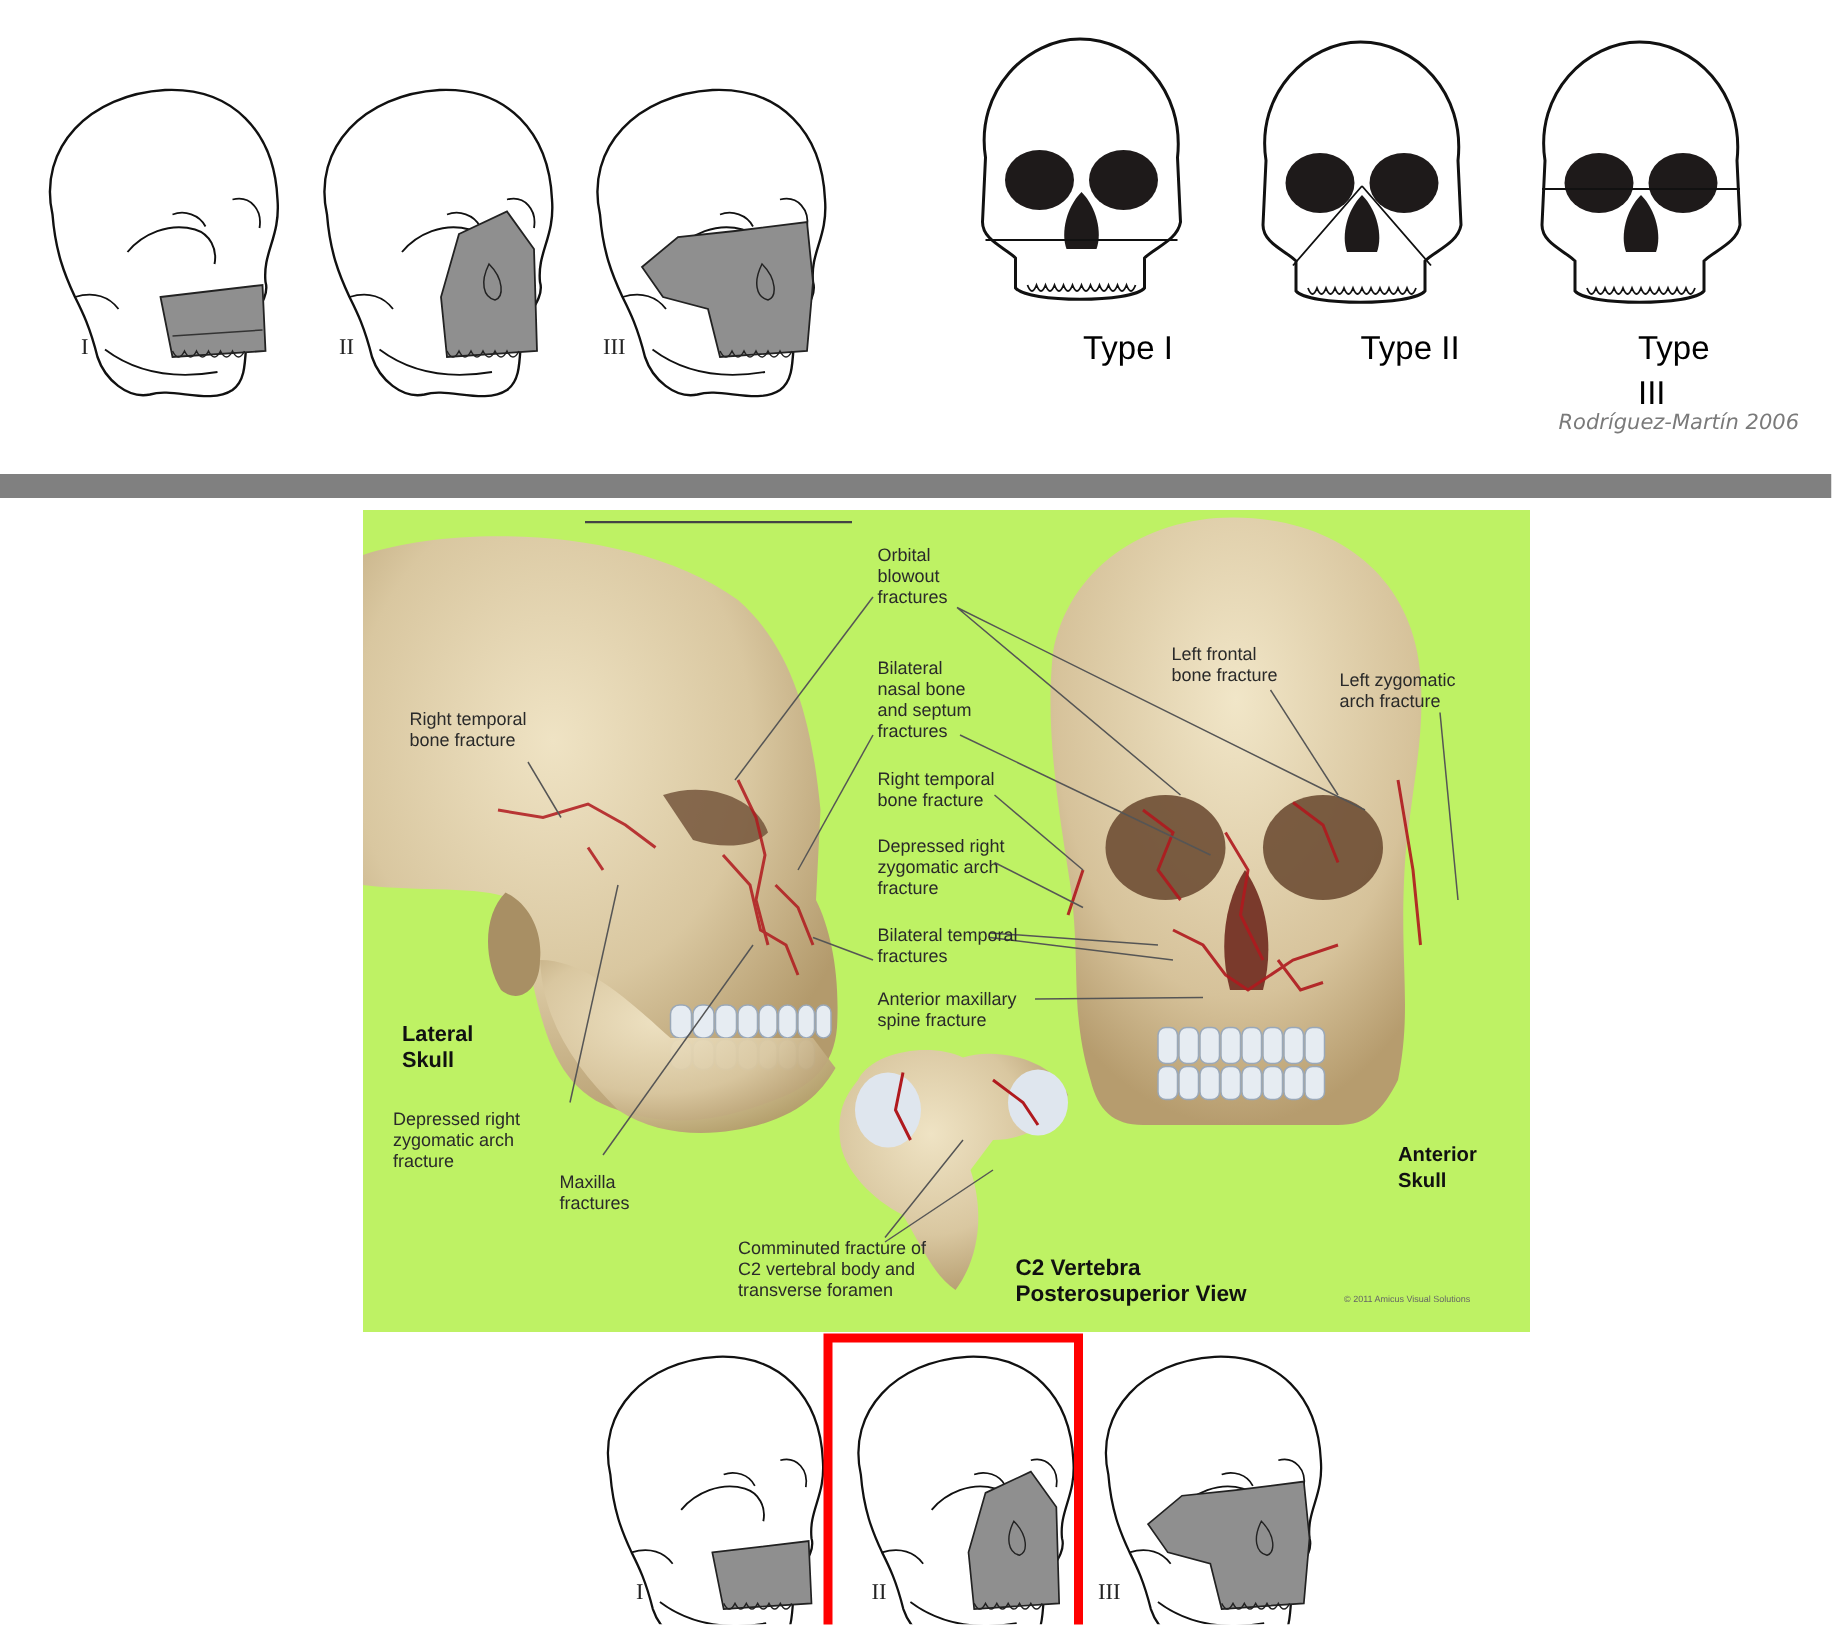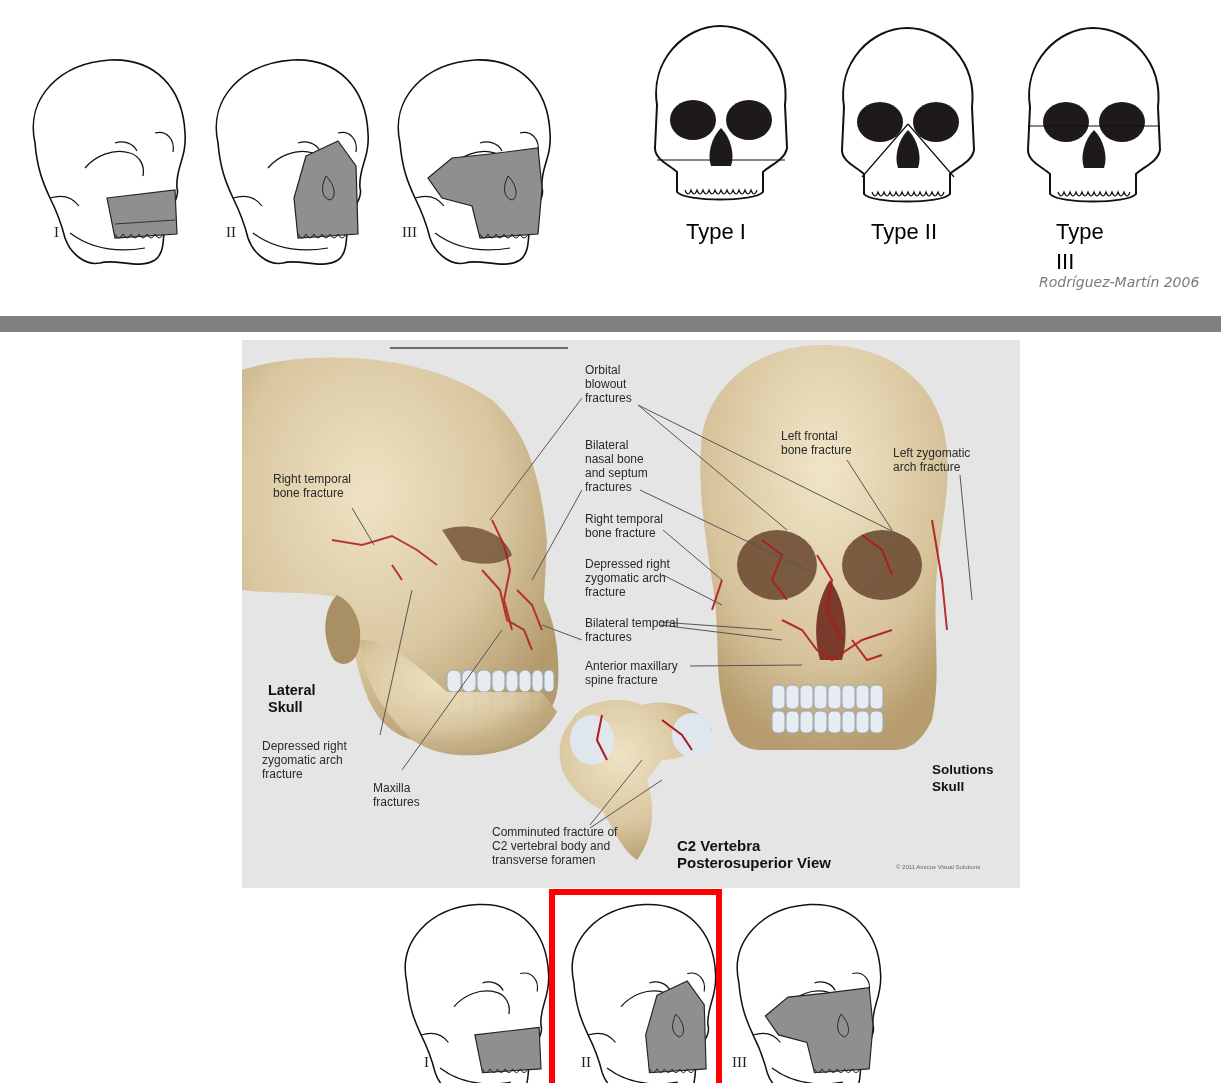--- a/index.html
+++ b/index.html
@@ -1,23 +1,23 @@
 <!DOCTYPE html>
 <html><head>
 <meta charset="utf-8">
 <style>
   html,body{margin:0;padding:0;background:#ffffff;}
   body{width:1221px;height:1083px;position:relative;overflow:hidden;font-family:"Liberation Sans",sans-serif;}
   .abs{position:absolute;}
   svg{display:block;}
   .roman{font-family:"Liberation Serif",serif;font-size:15px;color:#222;position:absolute;}
-  .type-label{position:absolute;font-family:"Liberation Sans",sans-serif;font-size:22px;color:#000;line-height:30px;}
+  .type-label{position:absolute;font-family:"Liberation Sans",sans-serif;font-size:22px;color:#000;line-height:30px;margin-left:36px;}
   .citation{position:absolute;font-family:"DejaVu Sans",sans-serif;font-style:italic;font-size:14px;color:#7a7a7a;}
   .divider{position:absolute;left:0;top:316px;width:1221px;height:16px;background:#808080;}
-  .anat{position:absolute;left:242px;top:340px;width:778px;height:548px;background:#e5e5e5;overflow:hidden;}
+  .anat{position:absolute;left:242px;top:340px;width:778px;height:548px;background:#bef264;overflow:hidden;}
   .lbl{position:absolute;font-family:"Liberation Sans",sans-serif;font-size:12px;line-height:14px;color:#2a2a2a;white-space:pre-line;}
   .lbl.bold{font-weight:bold;font-size:14.5px;line-height:17px;color:#111;}
   .wm{position:absolute;left:390px;top:413px;width:380px;text-align:center;font-family:"DejaVu Sans",sans-serif;font-weight:bold;font-size:14.5px;line-height:17px;color:#e0202a;opacity:.88;font-variant:small-caps;letter-spacing:1px;white-space:pre-line;}
   .copy{position:absolute;left:654px;top:524px;font-size:6px;color:#666;font-family:"Liberation Sans",sans-serif;}
   .redbox{position:absolute;left:549px;top:889px;width:161px;height:200px;border:6px solid #ff0000;}
 </style>
 </head>
 <body>
 
 <svg width="0" height="0" style="position:absolute">
@@ -245,21 +245,21 @@
   <span class="lbl" style="left:20px;top:399px;">Depressed right
 zygomatic arch
 fracture</span>
   <span class="lbl" style="left:131px;top:441px;">Maxilla
 fractures</span>
   <span class="lbl" style="left:209px;top:485px;margin-left:41px;">Comminuted fracture of
 C2 vertebral body and
 transverse foramen</span>
   <span class="lbl bold" style="left:435px;top:497px;font-size:15px;">C2 Vertebra
 Posterosuperior View</span>
-  <span class="lbl bold" style="left:690px;top:421px;font-size:13.5px;">Solutions
+  <span class="lbl bold" style="left:690px;top:421px;font-size:13.5px;">Anterior
 Skull</span>
   <span class="copy">© 2011 Amicus Visual Solutions</span>
 </div>
 
 <div class="abs" style="left:388px;top:892px;width:500px;height:191px;">
   <div class="abs" style="left:0;top:0;width:170px;height:191px;overflow:hidden;">
     <svg width="170" height="215" viewBox="0 0 180 225">
       <use href="#lat-skull"></use>
       <path d="M92,150 L160,142 L162,186 L100,190 Z" fill="#8f8f8f" stroke="#222" stroke-width="1.2"></path>
       <path d="M100,186 q4,8 8,0 q4,8 8,0 q4,8 8,0 q4,8 8,0 q4,8 8,0 q4,8 8,0" fill="none" stroke="#222" stroke-width="1"></path>

